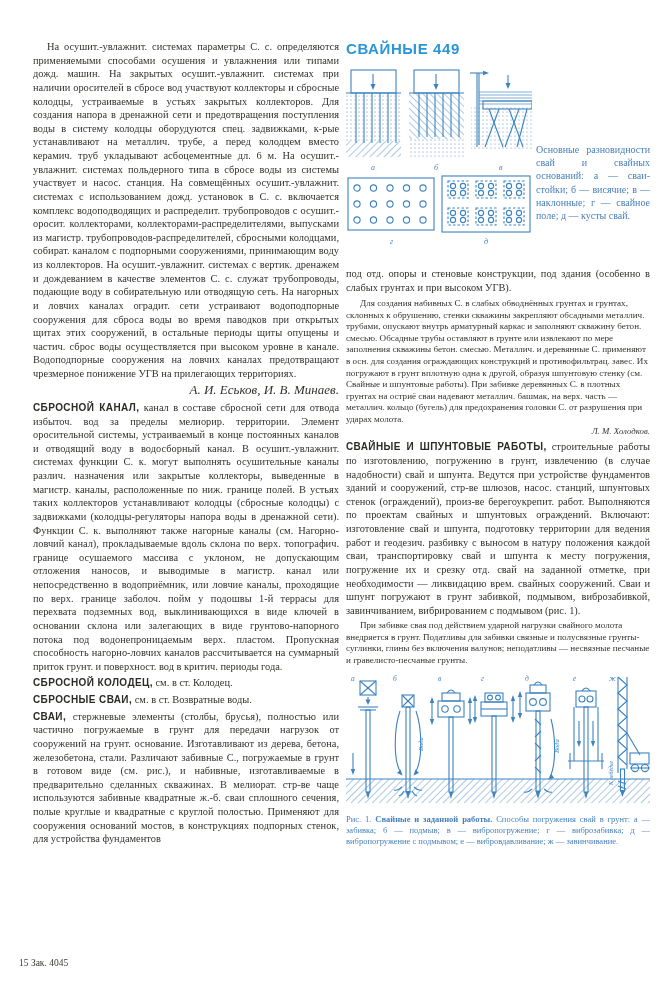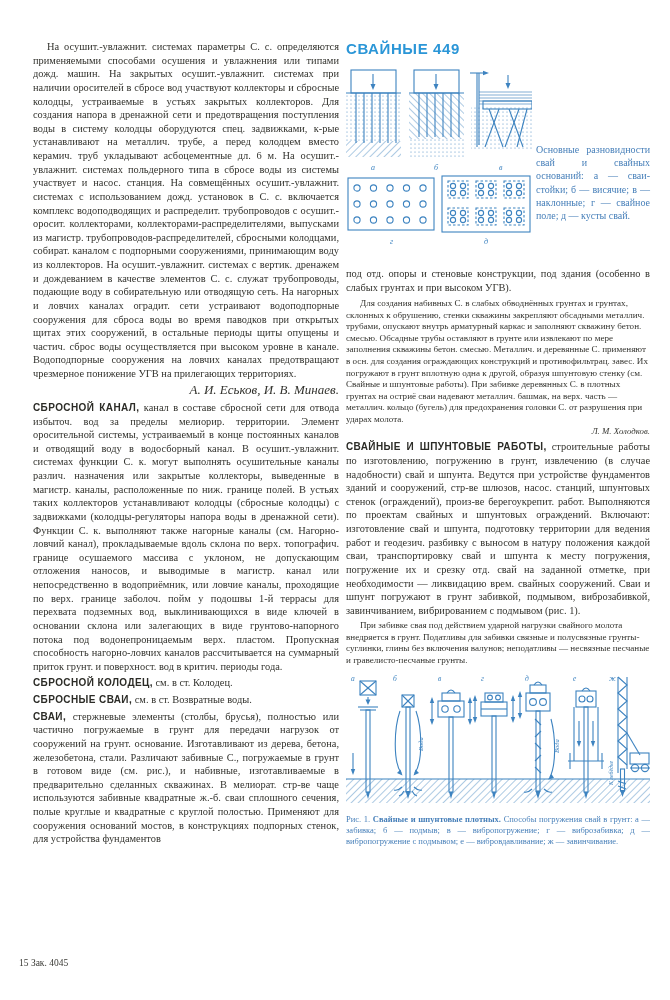--- a/index.html
+++ b/index.html
@@ -364,17 +364,17 @@
         <text x="5" y="8" font-size="7.5">а</text>
         <text x="47" y="8" font-size="7.5">б</text>
         <text x="92" y="8" font-size="7.5">в</text>
         <text x="135" y="8" font-size="7.5">г</text>
         <text x="179" y="8" font-size="7.5">д</text>
         <text x="227" y="8" font-size="7.5">е</text>
         <text x="263" y="8" font-size="7.5">ж</text>
       </svg>
     </div>
 
-    <p class="figcap"><span>Рис. 1.</span> <b>Свайные и шпунтовые плотных.</b> <span>Способы погружения свай в грунт: а — забивка; б — подмыв; в — вибропогружение; г — виброзабивка; д — вибропогружение с подмывом; е — вибровдавливание; ж — завинчивание.</span></p>
+    <p class="figcap"><span>Рис. 1.</span> <b>Свайные и заданной работы.</b> <span>Способы погружения свай в грунт: а — забивка; б — подмыв; в — вибропогружение; г — виброзабивка; д — вибропогружение с подмывом; е — вибровдавливание; ж — завинчивание.</span></p>
   </div>
 
   <div class="footer">15 Зак. 4045</div>
 </div>
 
 </body></html>

